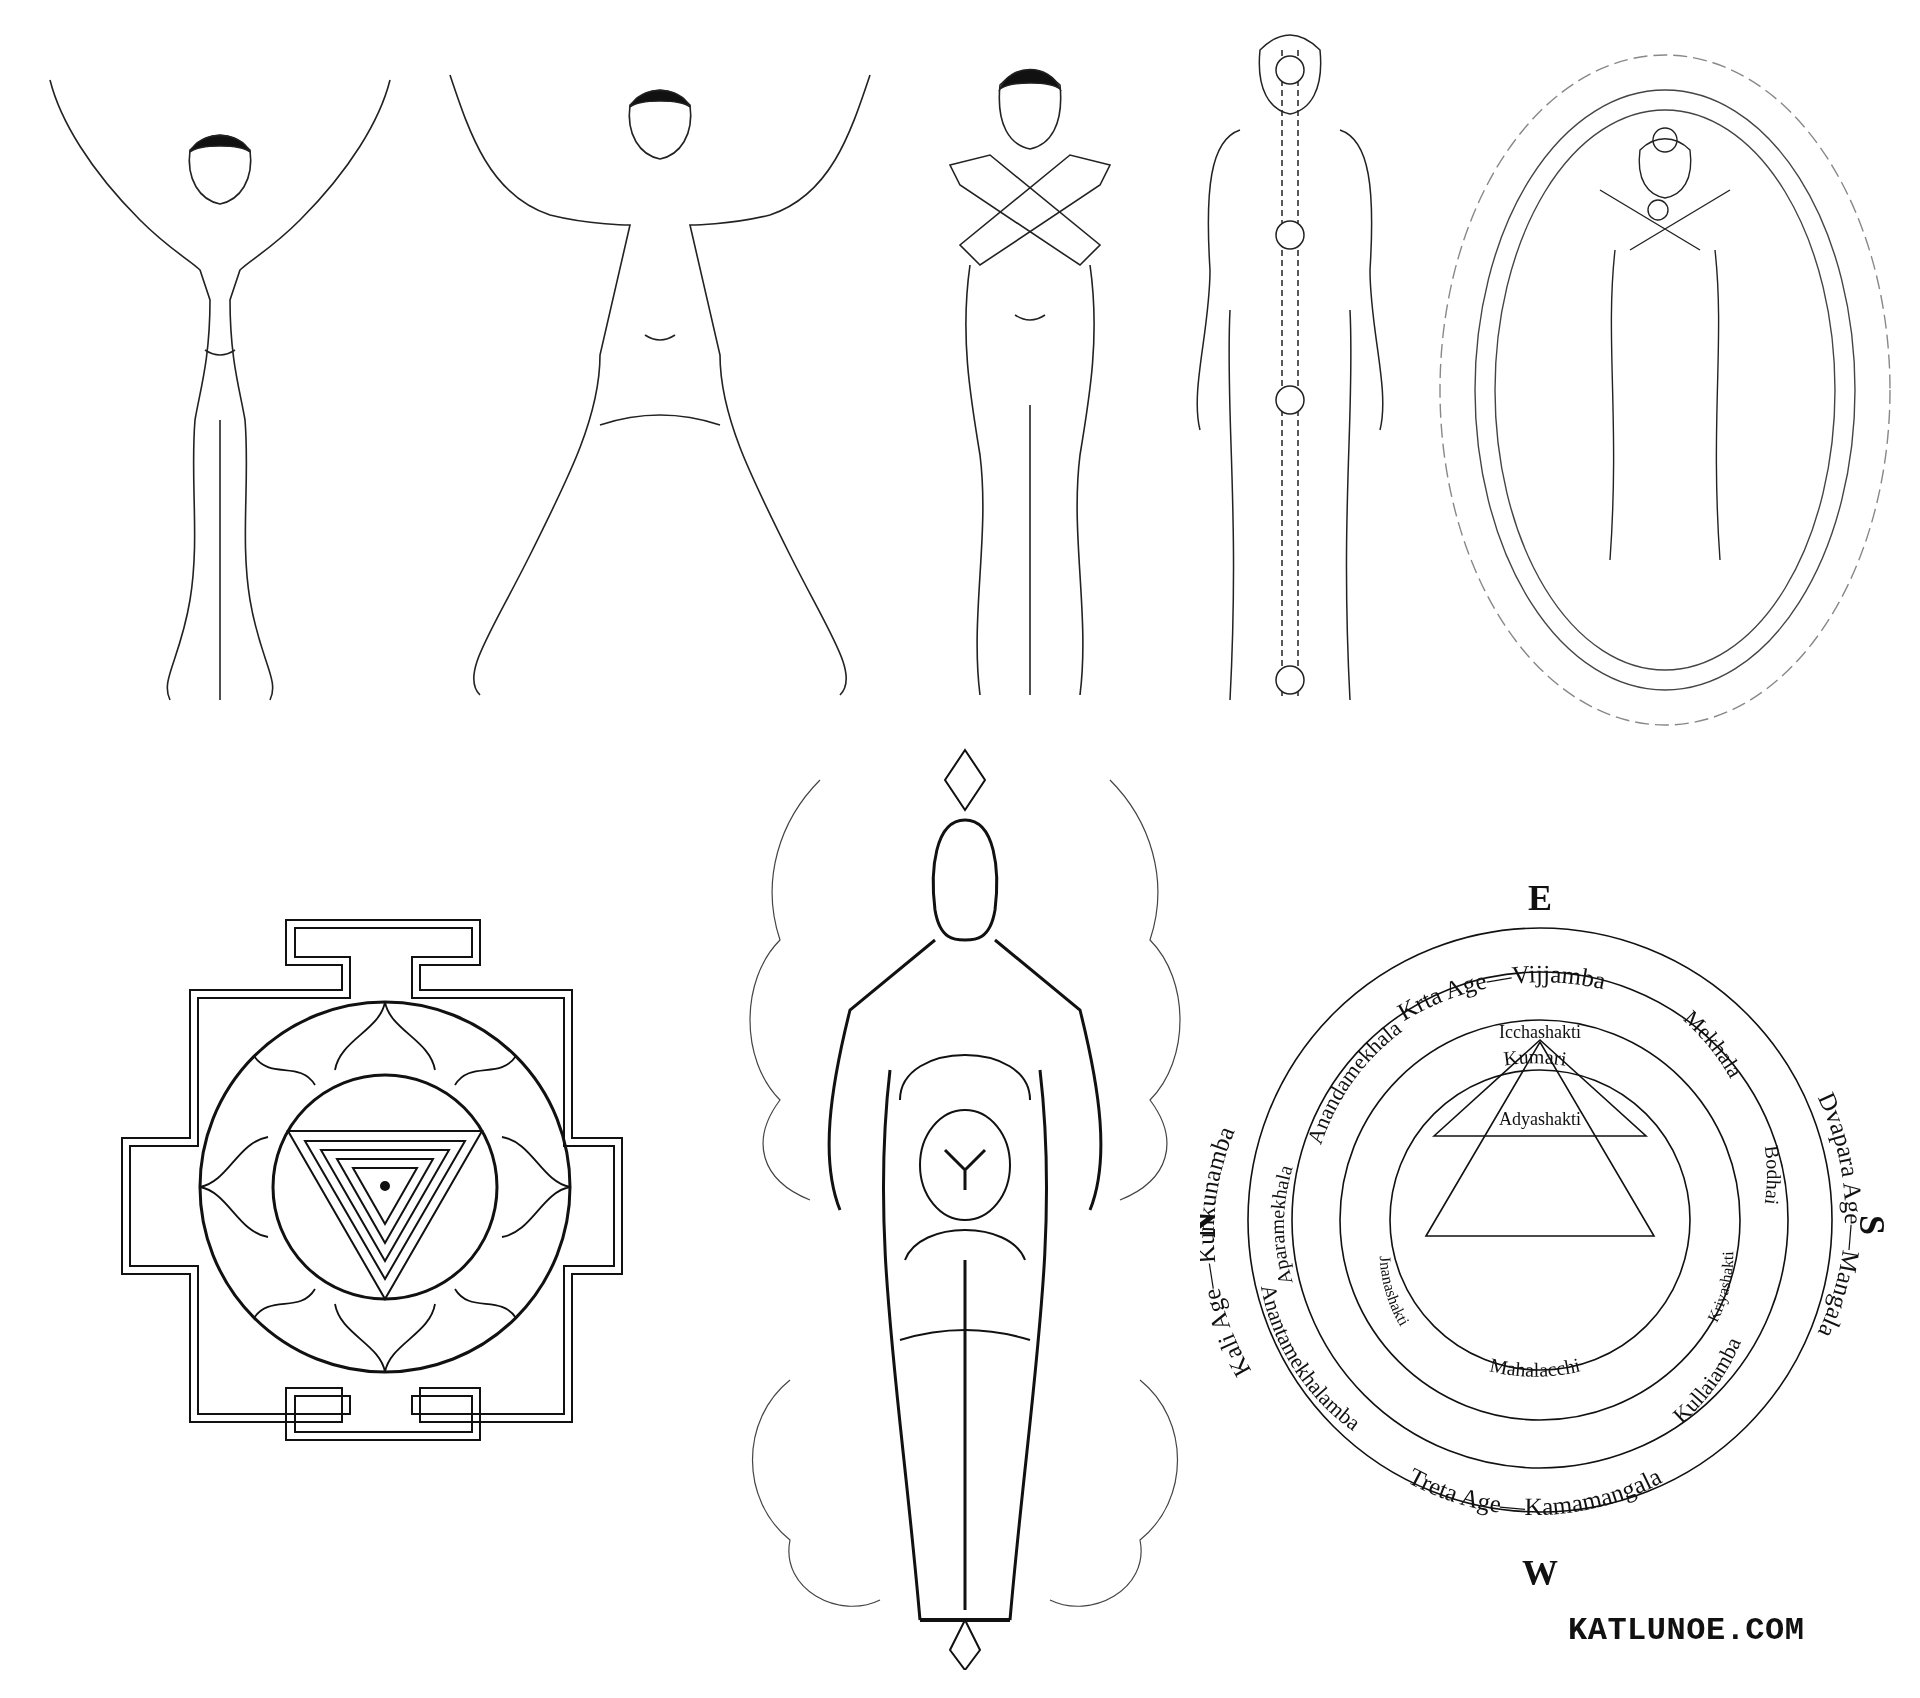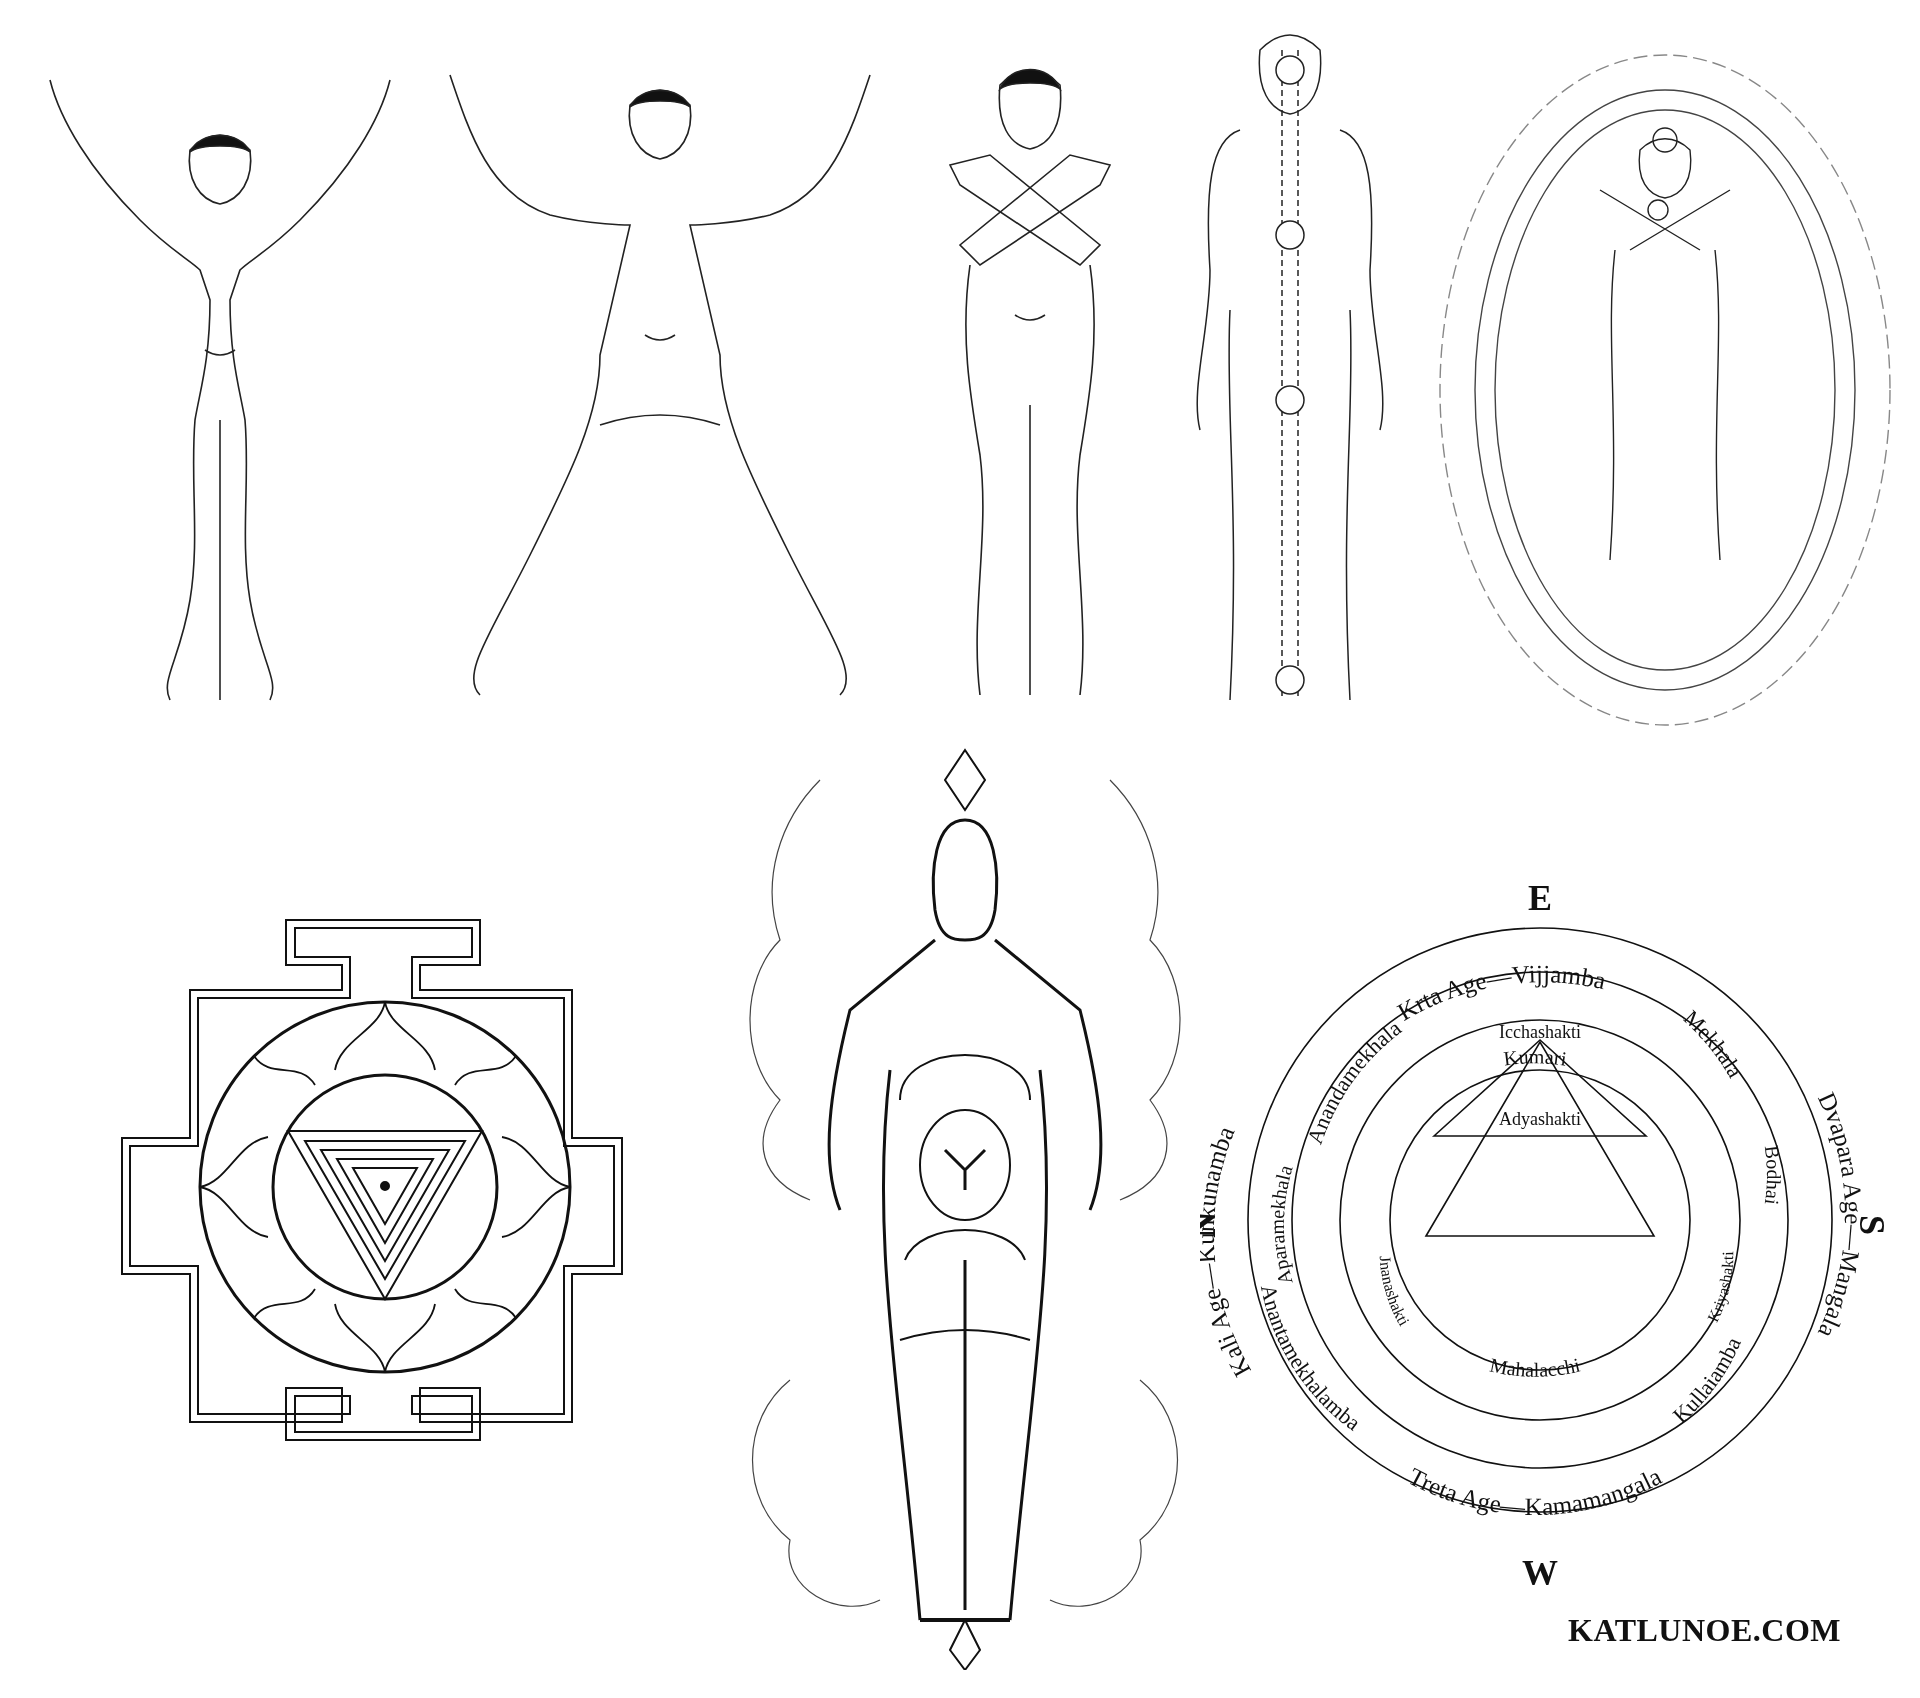--- a/index.html
+++ b/index.html
@@ -1,19 +1,19 @@
 <!DOCTYPE html>
 <html><head>
 <meta charset="utf-8">
 <style>
   html,body{margin:0;padding:0;background:#fff;}
   body{width:1920px;height:1698px;position:relative;overflow:hidden;font-family:"DejaVu Serif",serif;color:#111;}
   .panel{position:absolute;}
   svg{display:block;}
-  .wm{position:absolute;left:1568px;top:1612px;font-family:Liberation Serif, serif;font-weight:bold;font-size:32px;letter-spacing:0.5px;color:#111;}
+  .wm{position:absolute;left:1568px;top:1612px;font-family:Liberation Mono, monospace;font-weight:bold;font-size:32px;letter-spacing:0.5px;color:#111;}
   .cl{font-family:"Liberation Serif",serif;fill:#111;}
 </style>
 </head>
 <body>
 
 <div class="panel" style="left:30px;top:60px;">
   <svg width="380" height="650" viewBox="0 0 380 650" fill="none" stroke="#222" stroke-width="1.6">
     <path d="M20 20 C 30 60 60 110 110 160 C 140 190 160 200 170 210 L 180 240 C 180 300 170 330 165 360 C 160 420 170 480 160 540 C 150 600 130 620 140 640"></path>
     <path d="M360 20 C 350 60 320 110 270 160 C 240 190 220 200 210 210 L 200 240 C 200 300 210 330 215 360 C 220 420 210 480 220 540 C 230 600 250 620 240 640"></path>
     <path d="M190 360 L 190 640"></path>

